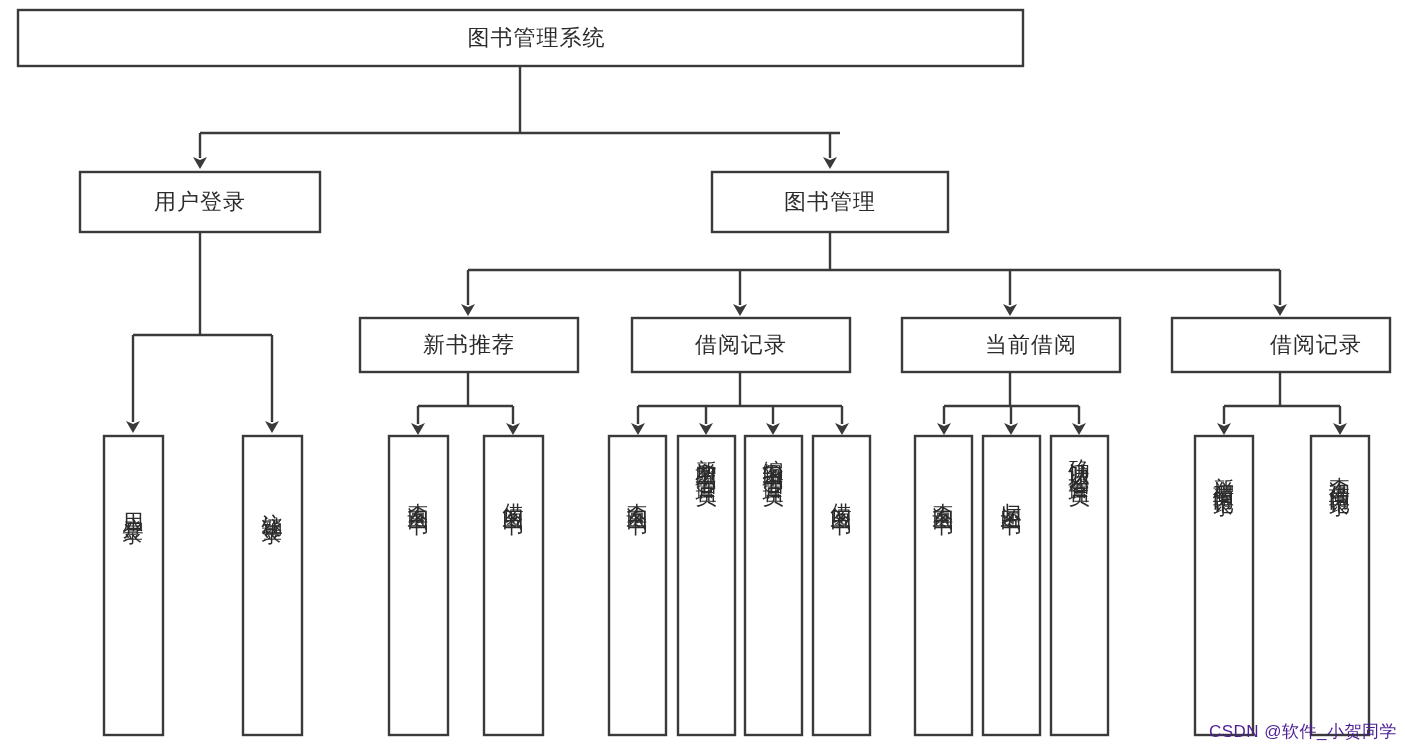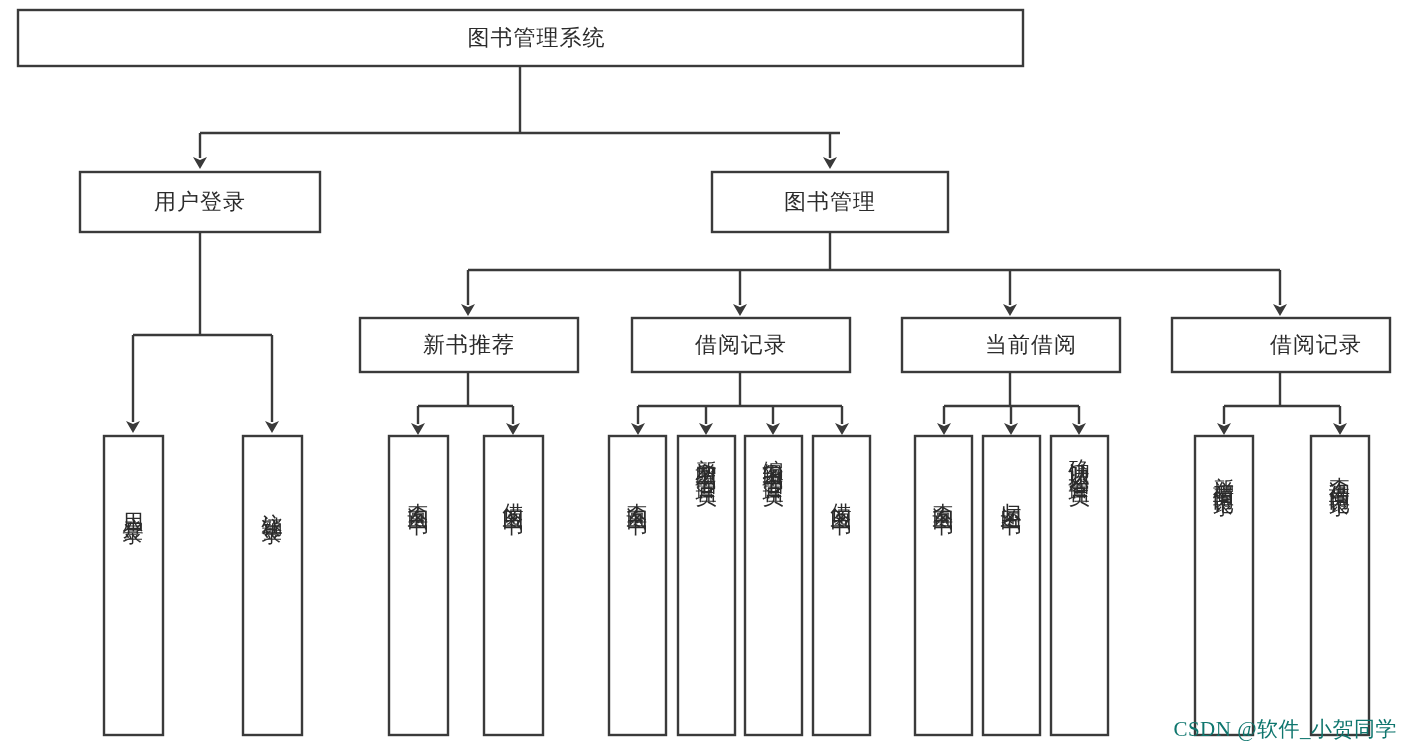--- a/index.html
+++ b/index.html
@@ -67,23 +67,23 @@
     font-size: 22px;
     color: #2b2b2b;
     letter-spacing: 1px;
     pointer-events: none;
     white-space: nowrap;
   }
   #watermark {
     position: absolute;
     right: 8px;
     bottom: 4px;
-    font-family: Liberation Serif, serif;
-    font-size: 21px;
-    color: #0f766e;
+    font-family: Liberation Sans, sans-serif;
+    font-size: 17px;
+    color: #4c1d95;
     letter-spacing: 0.5px;
     white-space: nowrap;
   }
 </style>
 </head>
 <body>
 
 <div id="diagram-root">
 
   <svg id="flow" viewBox="0 0 1405 747" xmlns="http://www.w3.org/2000/svg">

